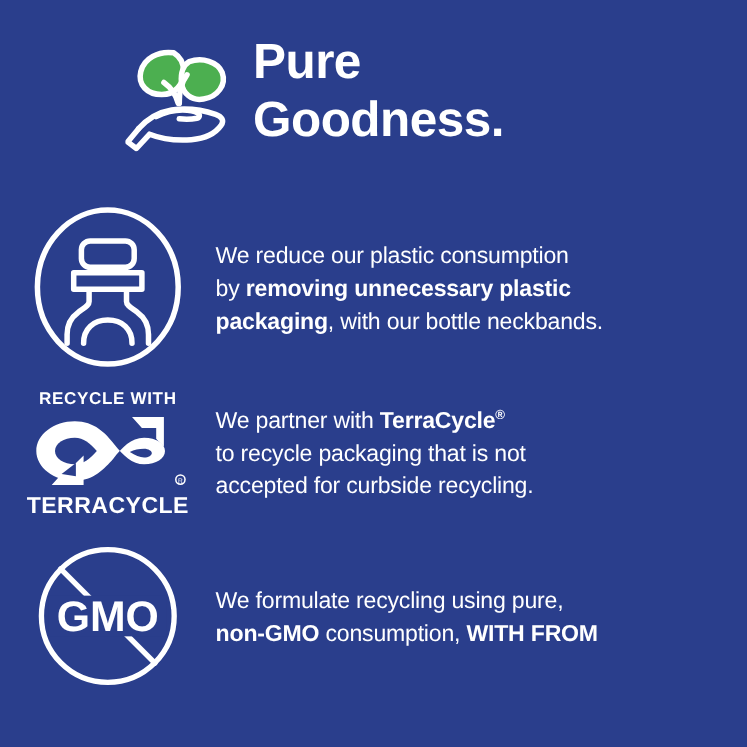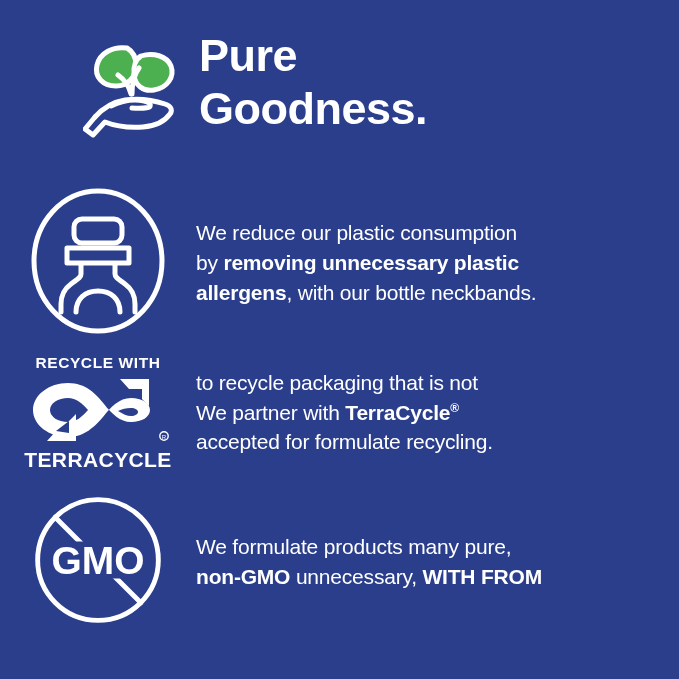--- a/index.html
+++ b/index.html
@@ -23,21 +23,21 @@
 
   
   .header {
     position: absolute;
     left: 0;
     top: 30px;
     width: 679px;
     display: flex;
     align-items: flex-start;
     justify-content: flex-start;
-    padding-left: 83px;
+    padding-left: 114px;
     box-sizing: border-box;
   }
   .header-logo {
     width: 104px;
     height: 104px;
     flex: 0 0 104px;
     margin-top: 4px;
   }
   .header-title {
     margin-left: 12px;
@@ -155,21 +155,21 @@
 
           <path d="M58 78 L58 88 C58 92 53 94 48 98 C41 103 38 110 38 118 L38 126
                    M92 78 L92 88 C92 92 97 94 102 98 C109 103 112 110 112 118 L112 126" fill="none" stroke="#ffffff" stroke-width="5" stroke-linecap="round"></path>
           <path d="M53 126 C53 113 62 105 75 105 C88 105 97 113 97 126" fill="none" stroke="#ffffff" stroke-width="5" stroke-linecap="round"></path>
         </svg>
       </div>
     </div>
     <div class="text-cell">
         <span class="line"><span>We reduce our plastic consumption</span></span>
         <span class="line"><span>by </span><b>removing unnecessary plastic</b></span>
-        <span class="line"><b>allergens</b><span>, with our bottle neckbands.</span></span>
+        <span class="line"><b>packaging</b><span>, with our bottle neckbands.</span></span>
       </div>
   </div>
 
   <div class="row row-2">
     <div class="icon-cell">
       <div class="tc-block">
         <div class="tc-top">RECYCLE WITH</div>
         <svg class="tc-loop" viewBox="0 0 150 74" aria-hidden="true">
 
           <path d="M45 10
@@ -191,37 +191,37 @@
           <path d="M24 68 L53 68 L53 41 L44 50 L33 58 Z" fill="#ffffff"></path>
           <path d="M33 58 L46 48 L46 60 Z" fill="#2a3e8c"></path>
 
           <circle cx="141" cy="63" r="4.2" fill="none" stroke="#ffffff" stroke-width="1.4"></circle>
           <text x="141" y="66" font-size="6" fill="#ffffff" text-anchor="middle" font-family="Liberation Sans, sans-serif">R</text>
         </svg>
         <div class="tc-bottom">TERRACYCLE</div>
       </div>
     </div>
     <div class="text-cell">
+        <span class="line"><span>We partner with </span><b>TerraCycle</b><b class="reg">®</b></span>
         <span class="line"><span>to recycle packaging that is not</span></span>
-        <span class="line"><span>We partner with </span><b>TerraCycle</b><b class="reg">®</b></span>
-        <span class="line"><span>accepted for formulate recycling.</span></span>
+        <span class="line"><span>accepted for curbside recycling.</span></span>
       </div>
   </div>
 
   <div class="row row-3">
     <div class="icon-cell">
       <div>
         <svg viewBox="0 0 150 150" width="146" height="146" aria-hidden="true">
           <circle cx="75" cy="75" r="62" fill="none" stroke="#ffffff" stroke-width="5"></circle>
           <line x1="31" y1="31" x2="119" y2="119" stroke="#ffffff" stroke-width="5" stroke-linecap="round"></line>
 
           <rect x="20" y="56" width="110" height="38" fill="#2a3e8c"></rect>
           <text x="75" y="89" text-anchor="middle" fill="#ffffff" font-family="Liberation Sans, sans-serif" font-size="40" font-weight="bold">GMO</text>
         </svg>
       </div>
     </div>
     <div class="text-cell">
-        <span class="line"><span>We formulate products many pure,</span></span>
-        <span class="line"><b>non-GMO</b><span> unnecessary, </span><b>WITH FROM</b></span>
+        <span class="line"><span>We formulate recycling using pure,</span></span>
+        <span class="line"><b>non-GMO</b><span> consumption, </span><b>WITH FROM</b></span>
       </div>
   </div>
 
 </div>
 
 </body></html>

